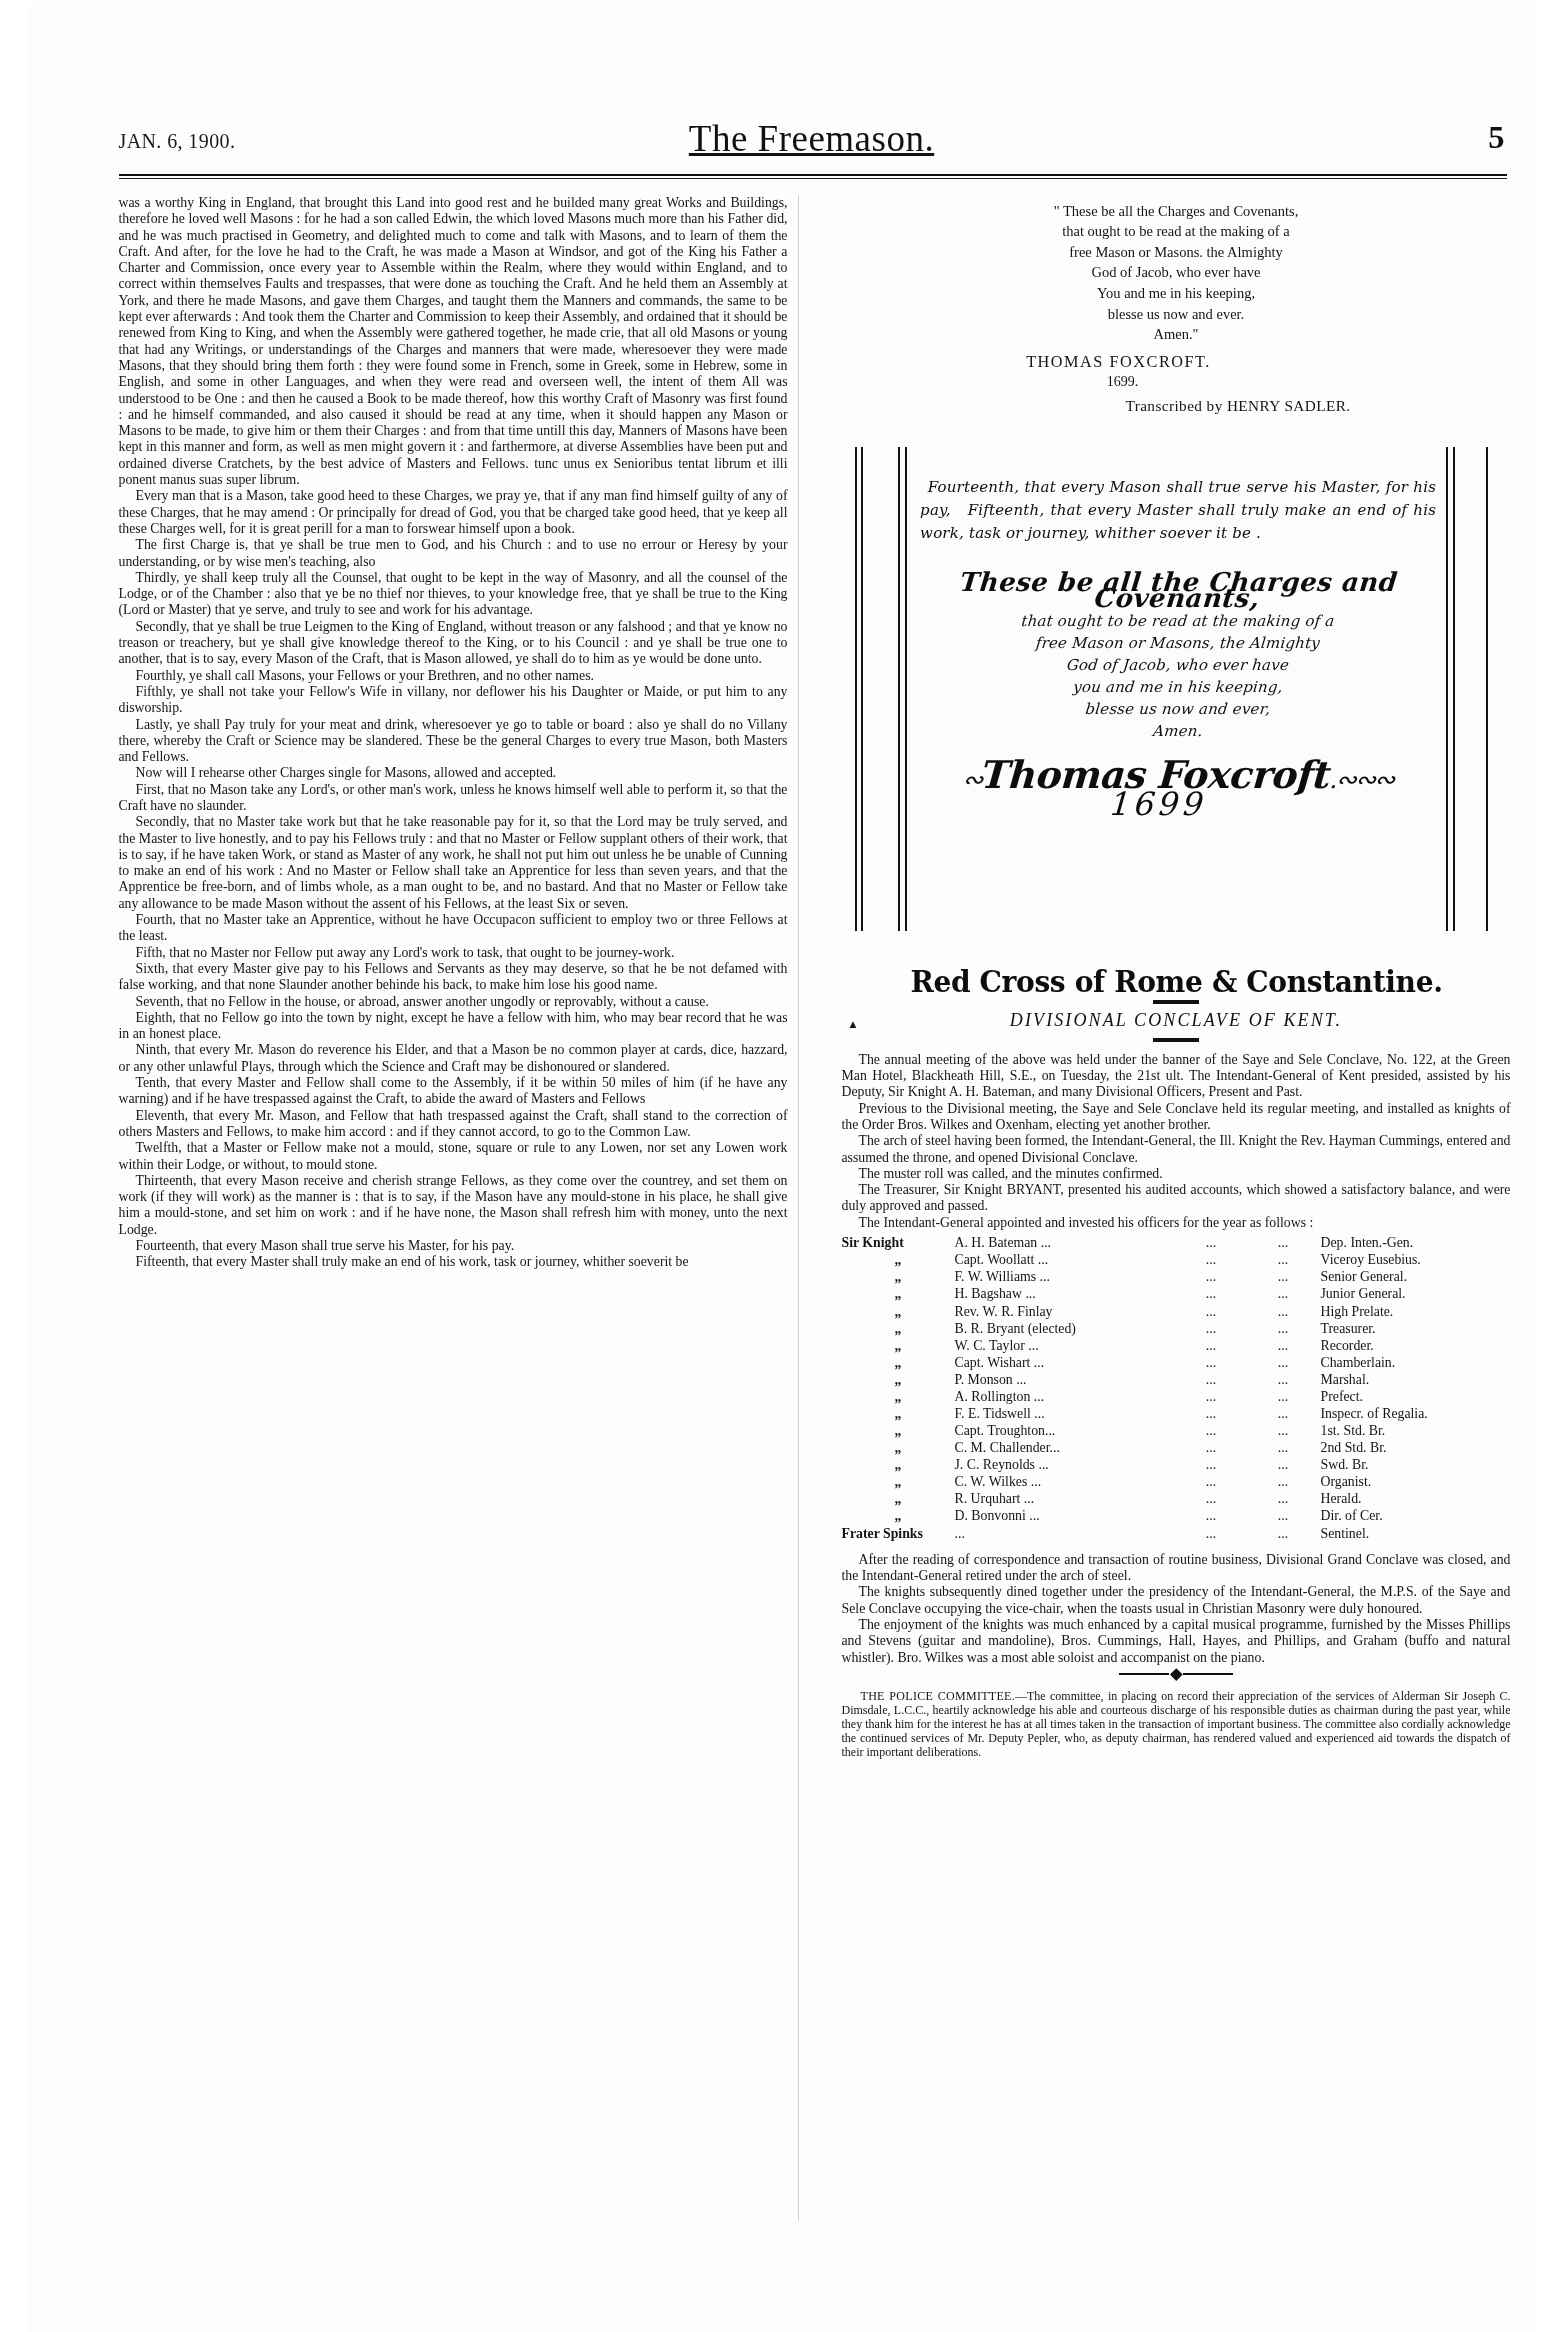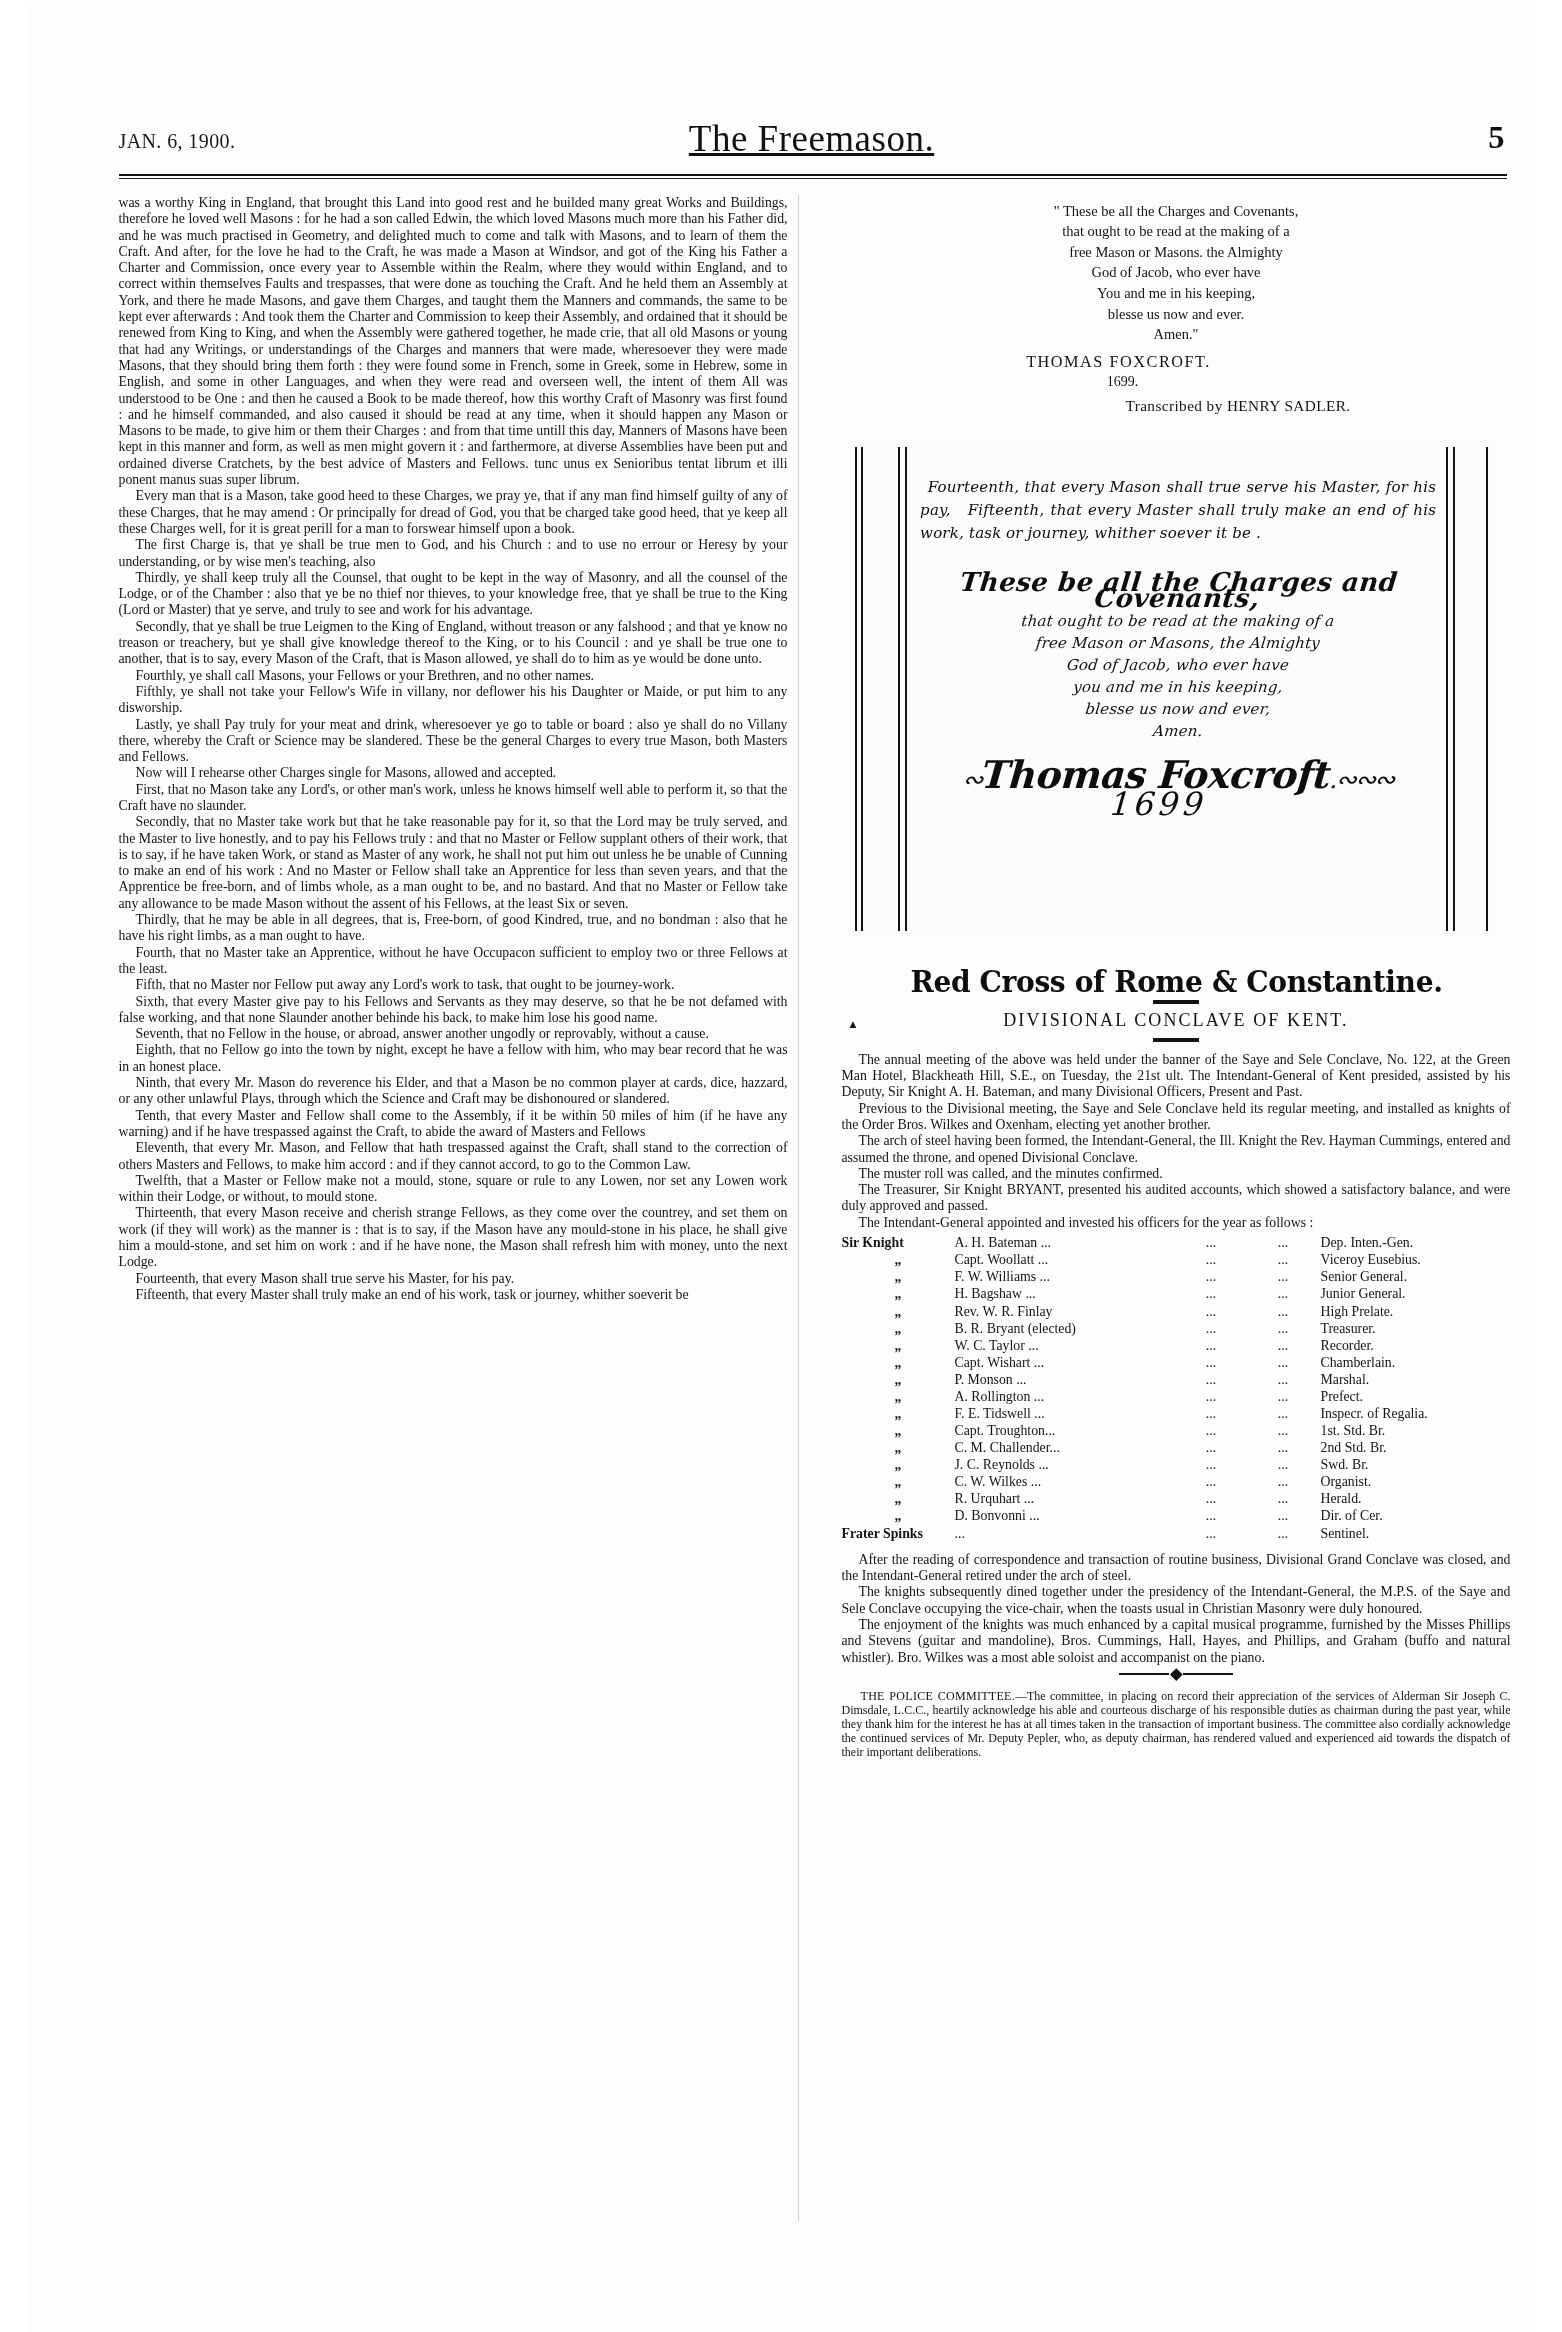--- a/index.html
+++ b/index.html
@@ -232,20 +232,21 @@
     transform: scaleX(0.97);
   }
   .mini-rule {
     width: 46px;
     height: 3.8px;
     background: #111;
     margin: 9.6px auto 8.6px auto;
   }
   .sec-sub {
     text-align: center;
+    font-style: italic;
     font-size: 18px;
     letter-spacing: 2.1px;
     color: #111;
   }
   .sec-sub-wrap { position: relative; }
   .sec-sub-mark {
     position: absolute;
     left: 5.7px;
     top: 3.8px;
     font-size: 11.5px;
@@ -329,21 +330,20 @@
     <p class="body">Every man that is a Mason, take good heed to these Charges, we pray ye, that if any man find himself guilty of any of these Charges, that he may amend : Or principally for dread of God, you that be charged take good heed, that ye keep all these Charges well, for it is great perill for a man to forswear himself upon a book.</p>
     <p class="body">The first Charge is, that ye shall be true men to God, and his Church : and to use no errour or Heresy by your understanding, or by wise men's teaching, also</p>
     <p class="body">Thirdly, ye shall keep truly all the Counsel, that ought to be kept in the way of Masonry, and all the counsel of the Lodge, or of the Chamber : also that ye be no thief nor thieves, to your knowledge free, that ye shall be true to the King (Lord or Master) that ye serve, and truly to see and work for his advantage.</p>
     <p class="body">Secondly, that ye shall be true Leigmen to the King of England, without treason or any falshood ; and that ye know no treason or treachery, but ye shall give knowledge thereof to the King, or to his Council : and ye shall be true one to another, that is to say, every Mason of the Craft, that is Mason allowed, ye shall do to him as ye would be done unto.</p>
     <p class="body">Fourthly, ye shall call Masons, your Fellows or your Brethren, and no other names.</p>
     <p class="body">Fifthly, ye shall not take your Fellow's Wife in villany, nor deflower his his Daughter or Maide, or put him to any disworship.</p>
     <p class="body">Lastly, ye shall Pay truly for your meat and drink, wheresoever ye go to table or board : also ye shall do no Villany there, whereby the Craft or Science may be slandered. These be the general Charges to every true Mason, both Masters and Fellows.</p>
     <p class="body">Now will I rehearse other Charges single for Masons, allowed and accepted.</p>
     <p class="body">First, that no Mason take any Lord's, or other man's work, unless he knows himself well able to perform it, so that the Craft have no slaunder.</p>
     <p class="body">Secondly, that no Master take work but that he take reasonable pay for it, so that the Lord may be truly served, and the Master to live honestly, and to pay his Fellows truly : and that no Master or Fellow supplant others of their work, that is to say, if he have taken Work, or stand as Master of any work, he shall not put him out unless he be unable of Cunning to make an end of his work : And no Master or Fellow shall take an Apprentice for less than seven years, and that the Apprentice be free-born, and of limbs whole, as a man ought to be, and no bastard. And that no Master or Fellow take any allowance to be made Mason without the assent of his Fellows, at the least Six or seven.</p>
-    <p class="body">Thirdly, that he may be able in all degrees, that is, Free-born, of good Kindred, true, and no bondman : also that he have his right limbs, as a man ought to have.</p>
     <p class="body">Fourth, that no Master take an Apprentice, without he have Occupacon sufficient to employ two or three Fellows at the least.</p>
     <p class="body">Fifth, that no Master nor Fellow put away any Lord's work to task, that ought to be journey-work.</p>
     <p class="body">Sixth, that every Master give pay to his Fellows and Servants as they may deserve, so that he be not defamed with false working, and that none Slaunder another behinde his back, to make him lose his good name.</p>
     <p class="body">Seventh, that no Fellow in the house, or abroad, answer another ungodly or reprovably, without a cause.</p>
     <p class="body">Eighth, that no Fellow go into the town by night, except he have a fellow with him, who may bear record that he was in an honest place.</p>
     <p class="body">Ninth, that every Mr. Mason do reverence his Elder, and that a Mason be no common player at cards, dice, hazzard, or any other unlawful Plays, through which the Science and Craft may be dishonoured or slandered.</p>
     <p class="body">Tenth, that every Master and Fellow shall come to the Assembly, if it be within 50 miles of him (if he have any warning) and if he have trespassed against the Craft, to abide the award of Masters and Fellows</p>
     <p class="body">Eleventh, that every Mr. Mason, and Fellow that hath trespassed against the Craft, shall stand to the correction of others Masters and Fellows, to make him accord : and if they cannot accord, to go to the Common Law.</p>
     <p class="body">Twelfth, that a Master or Fellow make not a mould, stone, square or rule to any Lowen, nor set any Lowen work within their Lodge, or without, to mould stone.</p>
     <p class="body">Thirteenth, that every Mason receive and cherish strange Fellows, as they come over the countrey, and set them on work (if they will work) as the manner is : that is to say, if the Mason have any mould-stone in his place, he shall give him a mould-stone, and set him on work : and if he have none, the Mason shall refresh him with money, unto the next Lodge.</p>

